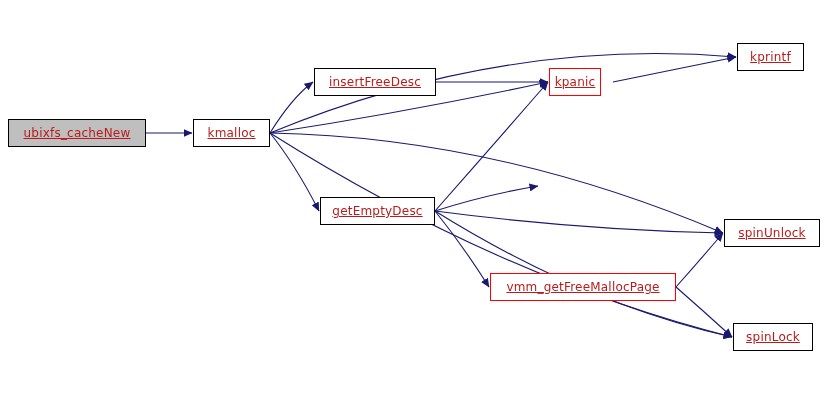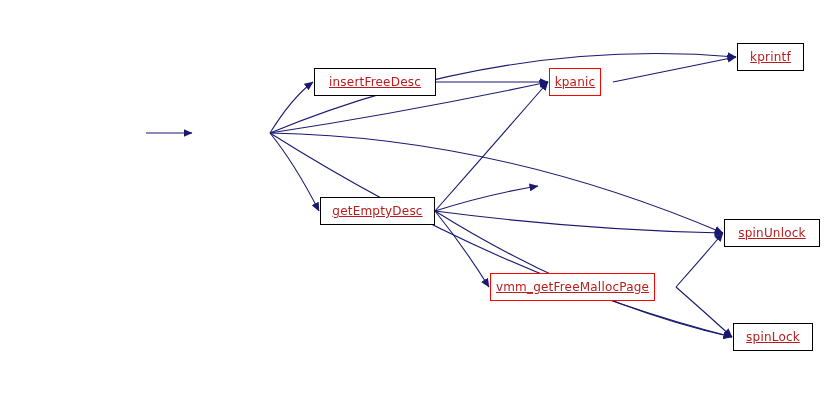--- a/index.html
+++ b/index.html
@@ -72,33 +72,39 @@
         <path d="M435,211 Q492,146.5 548,82"></path>
         <path d="M435,211 Q487,194.5 538,186"></path>
         <path d="M435,211 Q579.5,230 723,233"></path>
         <path d="M435,211 Q462.5,245 489,287"></path>
         <path d="M435,211 Q584,304 732,337"></path>
         <path d="M676,287 Q700,260 723,233"></path>
         <path d="M676,287 Q704.5,312 732,337"></path>
       </g>
   </svg>
 
+  <div class="node filled" style="left: 8px; top: 119px; width: 138px; height: 28px;">
+    <span class="node-label">ubixfs_cacheNew</span>
+  </div>
+  <div class="node" style="left: 193px; top: 119px; width: 77px; height: 28px;">
+    <span class="node-label">kmalloc</span>
+  </div>
   <div class="node" style="left: 314px; top: 68px; width: 122px; height: 28px;">
     <span class="node-label">insertFreeDesc</span>
   </div>
   <div class="node red" style="left: 549px; top: 68px; width: 52px; height: 28px;">
     <span class="node-label">kpanic</span>
   </div>
   <div class="node" style="left: 737px; top: 43px; width: 67px; height: 28px;">
     <span class="node-label">kprintf</span>
   </div>
   <div class="node" style="left: 320px; top: 197px; width: 115px; height: 28px; text-align: center;">
     <span class="node-label">getEmptyDesc</span>
   </div>
-  <div class="node red" style="left: 490px; top: 273px; width: 165px; height: 28px;">
+  <div class="node red" style="left: 490px; top: 273px; width: 186px; height: 28px;">
     <span class="node-label">vmm_getFreeMallocPage</span>
   </div>
   <div class="node" style="left: 724px; top: 219px; width: 96px; height: 28px;">
     <span class="node-label">spinUnlock</span>
   </div>
   <div class="node" style="left: 733px; top: 323px; width: 80px; height: 28px;">
     <span class="node-label">spinLock</span>
   </div>
 
 </div>

